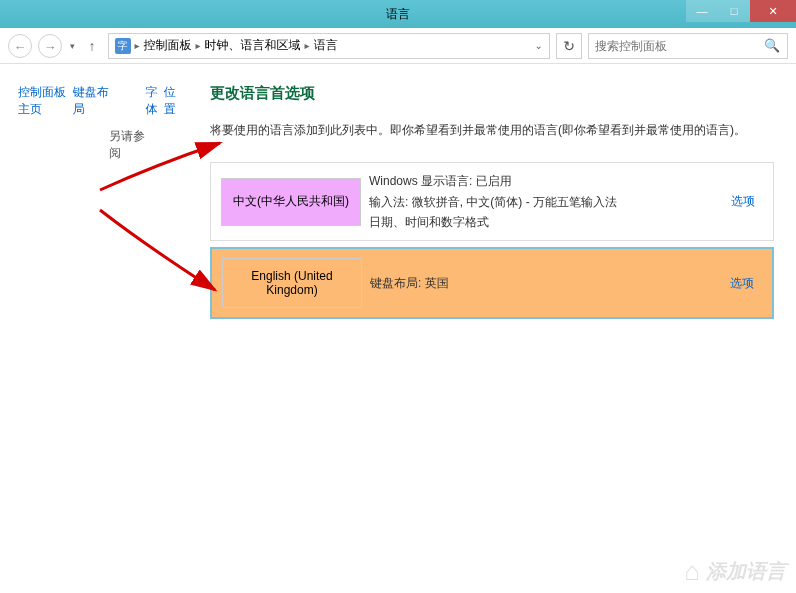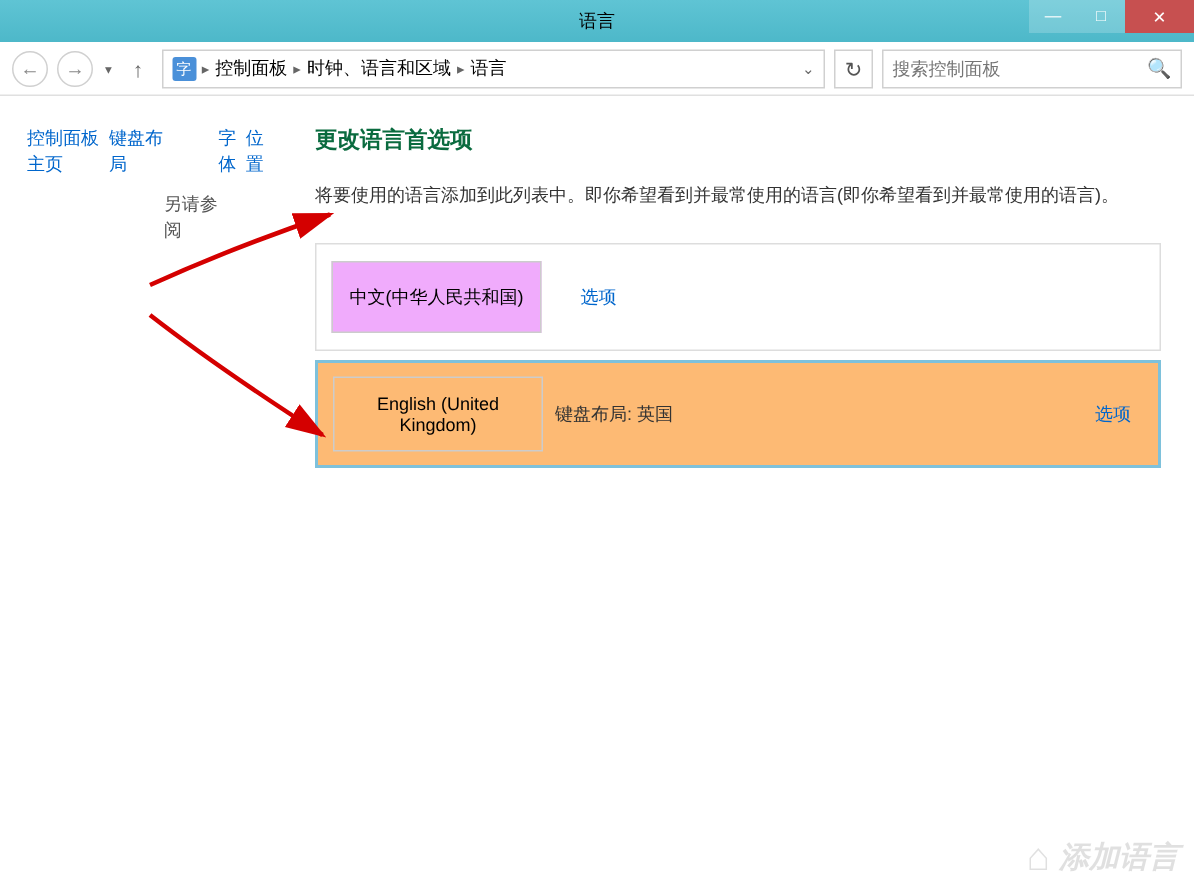--- a/index.html
+++ b/index.html
@@ -103,20 +103,25 @@
   </div>
 
   <div class="main">
     <h1 class="page-title">更改语言首选项</h1>
     <p class="page-desc">将要使用的语言添加到此列表中。即你希望看到并最常使用的语言(即你希望看到并最常使用的语言)。</p>
 
 
     <div class="lang-list">
       <div class="lang-row">
         <div class="lang-name-cell">中文(中华人民共和国)</div>
+        <div class="lang-details">
+          <span class="lang-detail-line">Windows 显示语言: 已启用</span>
+          <span class="lang-detail-line">输入法: 微软拼音, 中文(简体) - 万能五笔输入法</span>
+          <span class="lang-detail-line">日期、时间和数字格式</span>
+        </div>
         <div class="lang-options">选项</div>
       </div>
 
       <div class="lang-row selected">
         <div class="lang-name-cell">English (United Kingdom)</div>
         <div class="lang-details">
           <span class="lang-detail-line">键盘布局: 英国</span>
         </div>
         <div class="lang-options">选项</div>
       </div>

